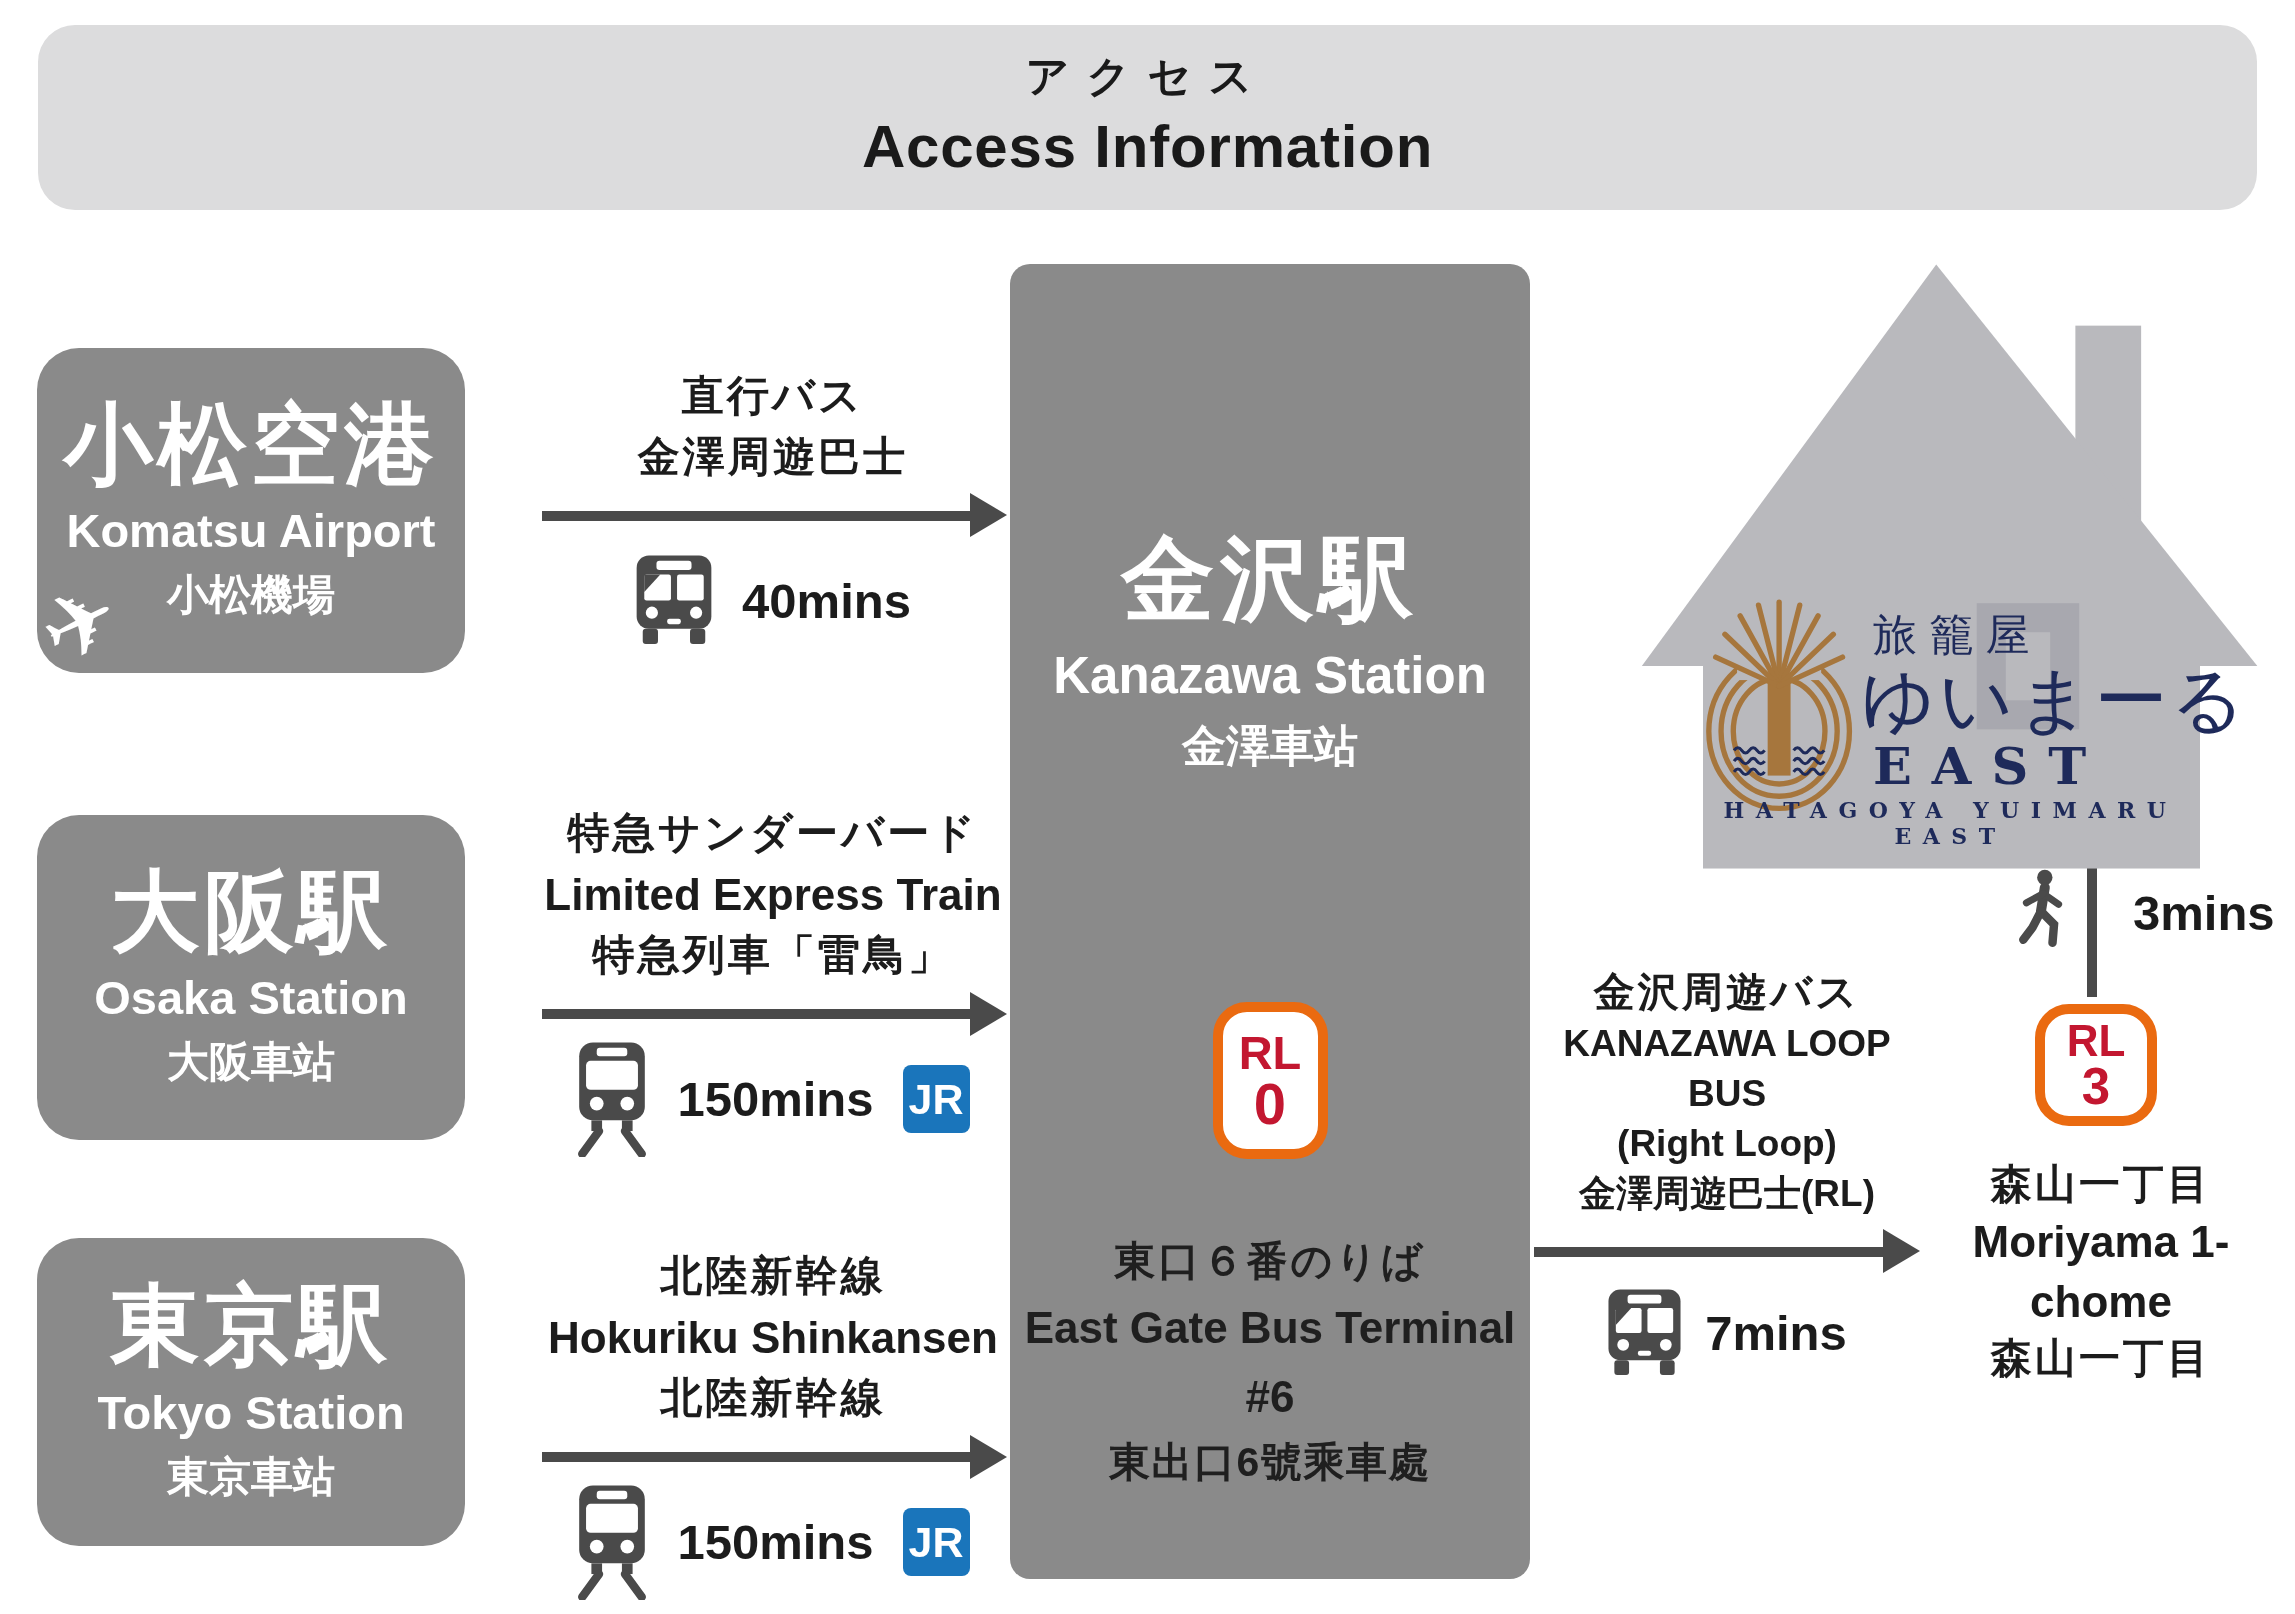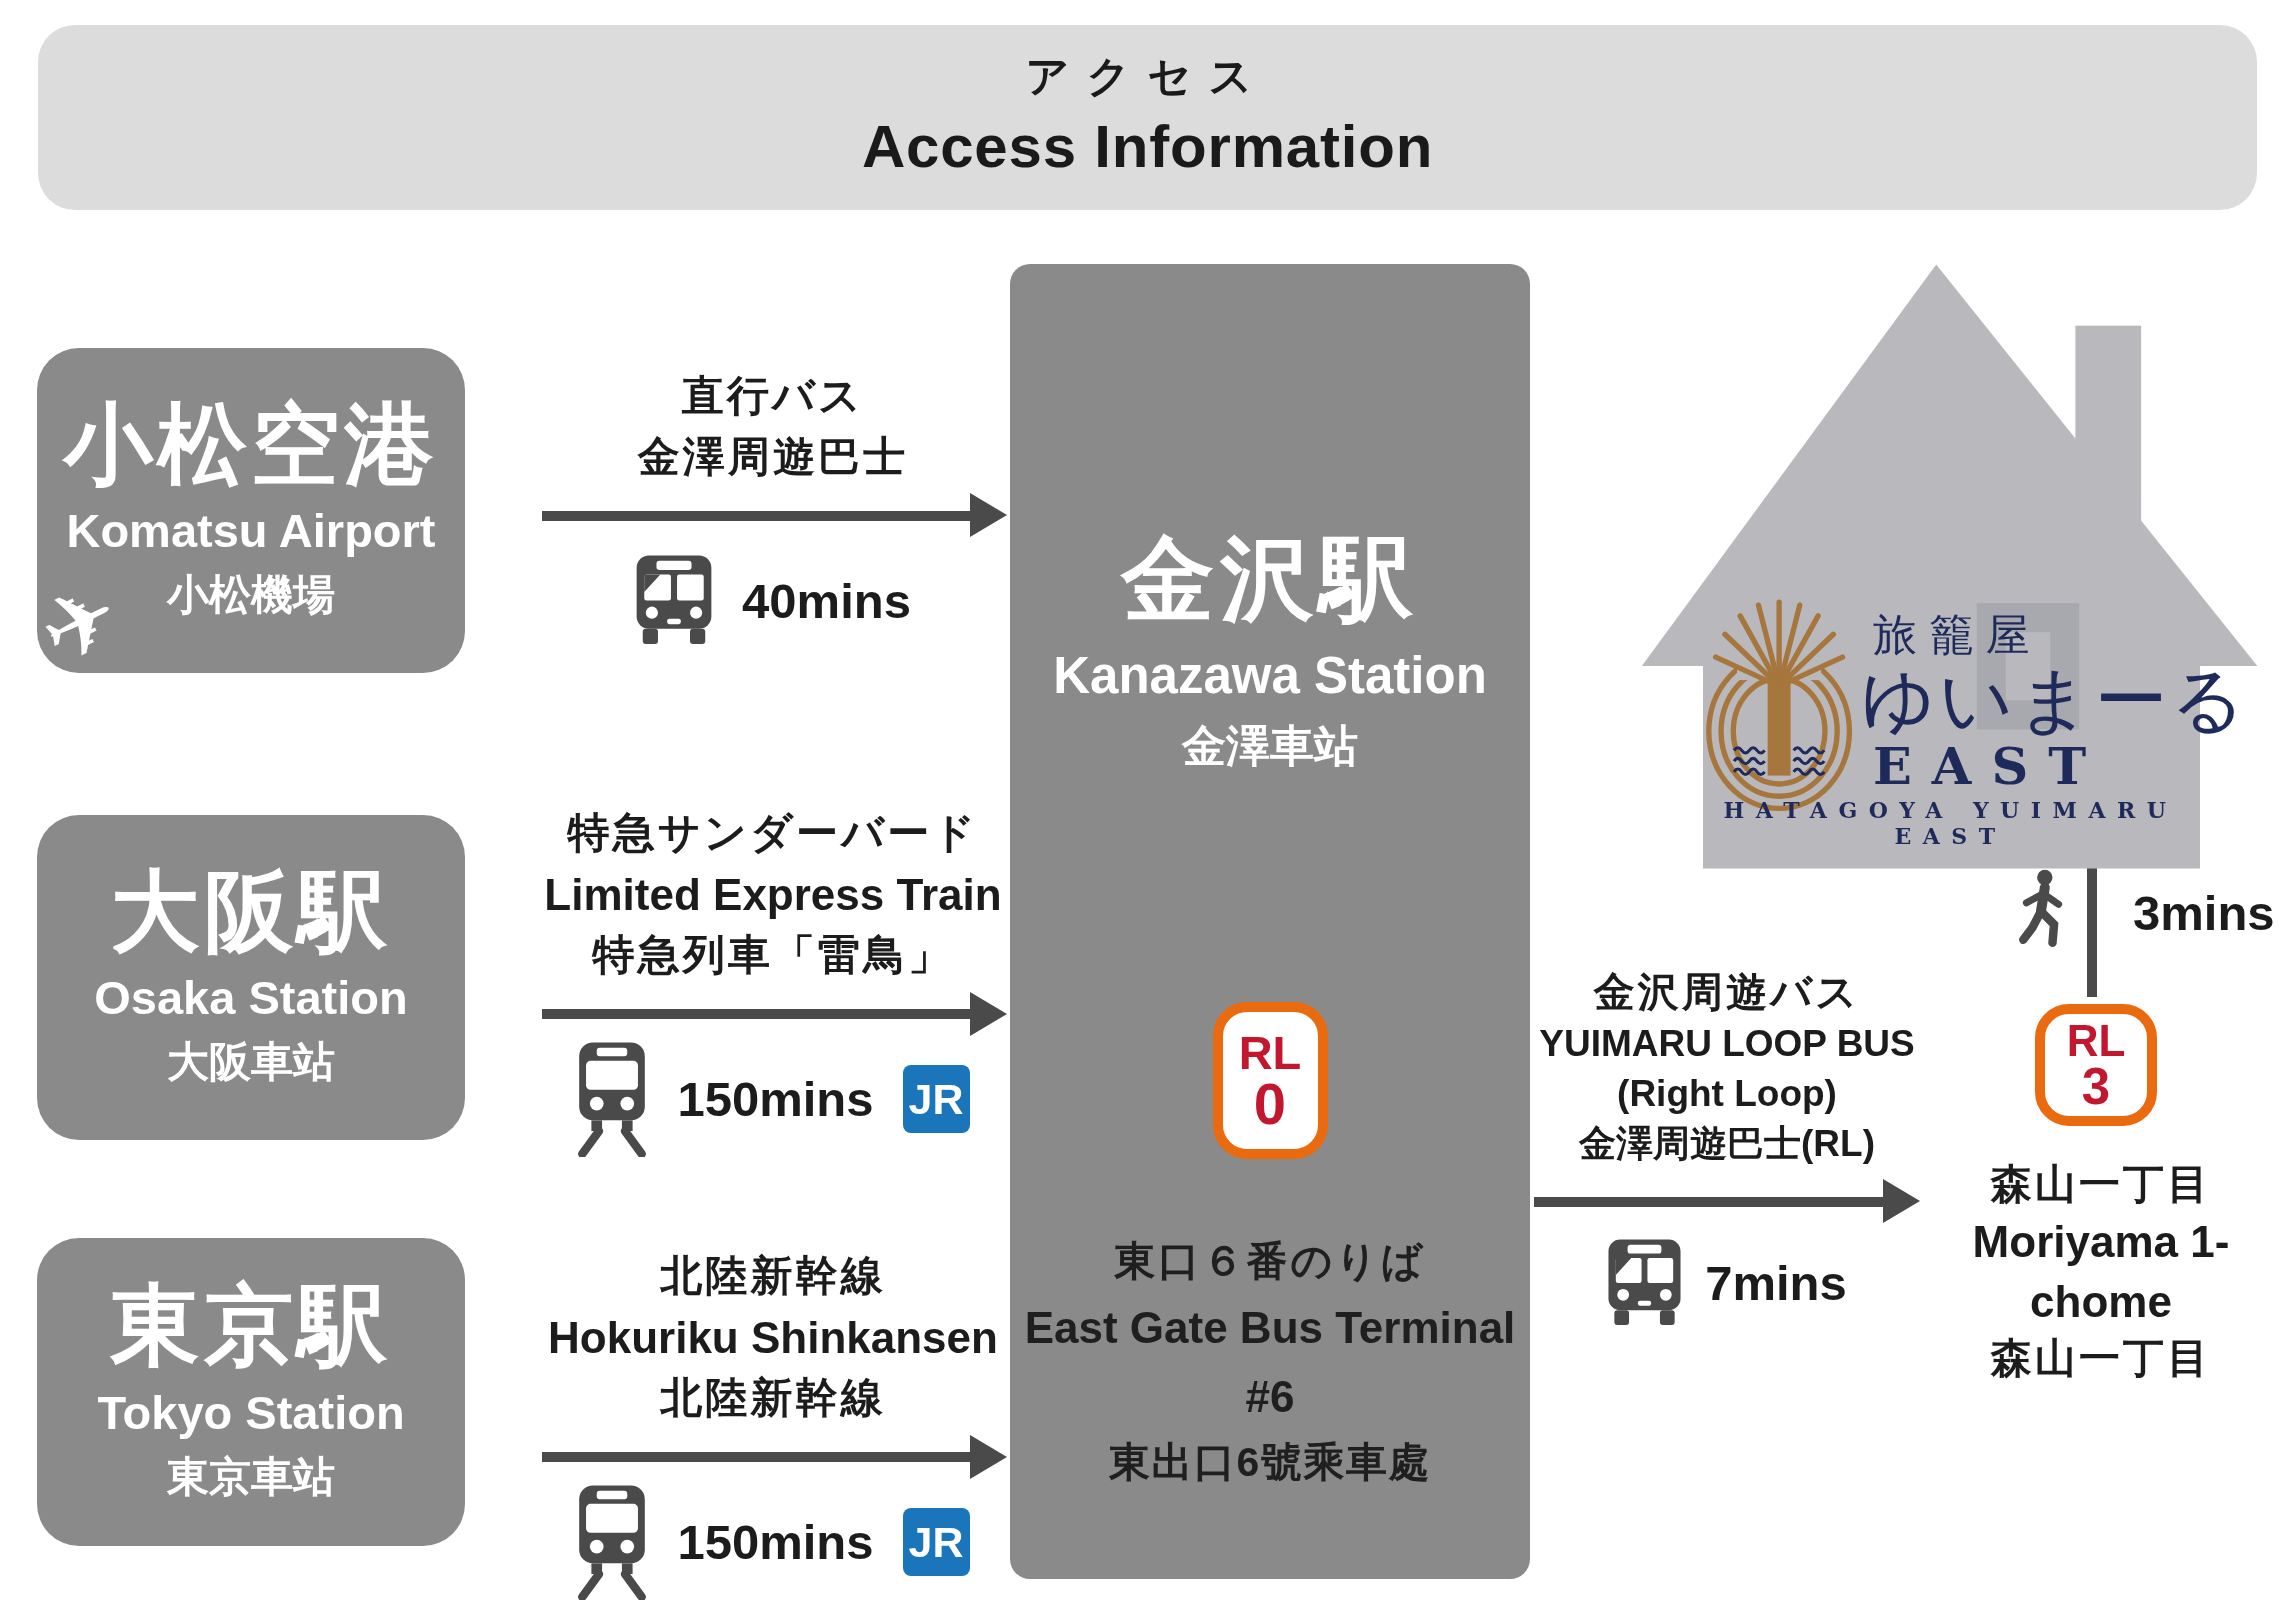--- a/index.html
+++ b/index.html
@@ -230,21 +230,21 @@
     </div>
     <div class="stop">
       <div class="s1">東口６番のりば</div>
       <div class="s2">East Gate Bus Terminal #6</div>
       <div class="s3">東出口6號乘車處</div>
     </div>
   </div>
 
   <div class="loop">
     <div class="l1">金沢周遊バス</div>
-    <div class="l2">YUIMARU LOOP BUS</div>
+    <div class="l2">KANAZAWA LOOP BUS</div>
     <div class="l3">(Right Loop)</div>
     <div class="l4">金澤周遊巴士(RL)</div>
     <div class="arrow-row">
       <span class="line"></span>
         <span class="head"></span>
     </div>
     <div class="mode-row">
       <svg width="75" height="90" viewBox="0 0 102 122">
         <rect x="2" y="2" width="98" height="96" rx="16" fill="#4a4a4a"></rect>
         <rect x="28" y="9" width="46" height="12" rx="4" fill="#ffffff"></rect>

